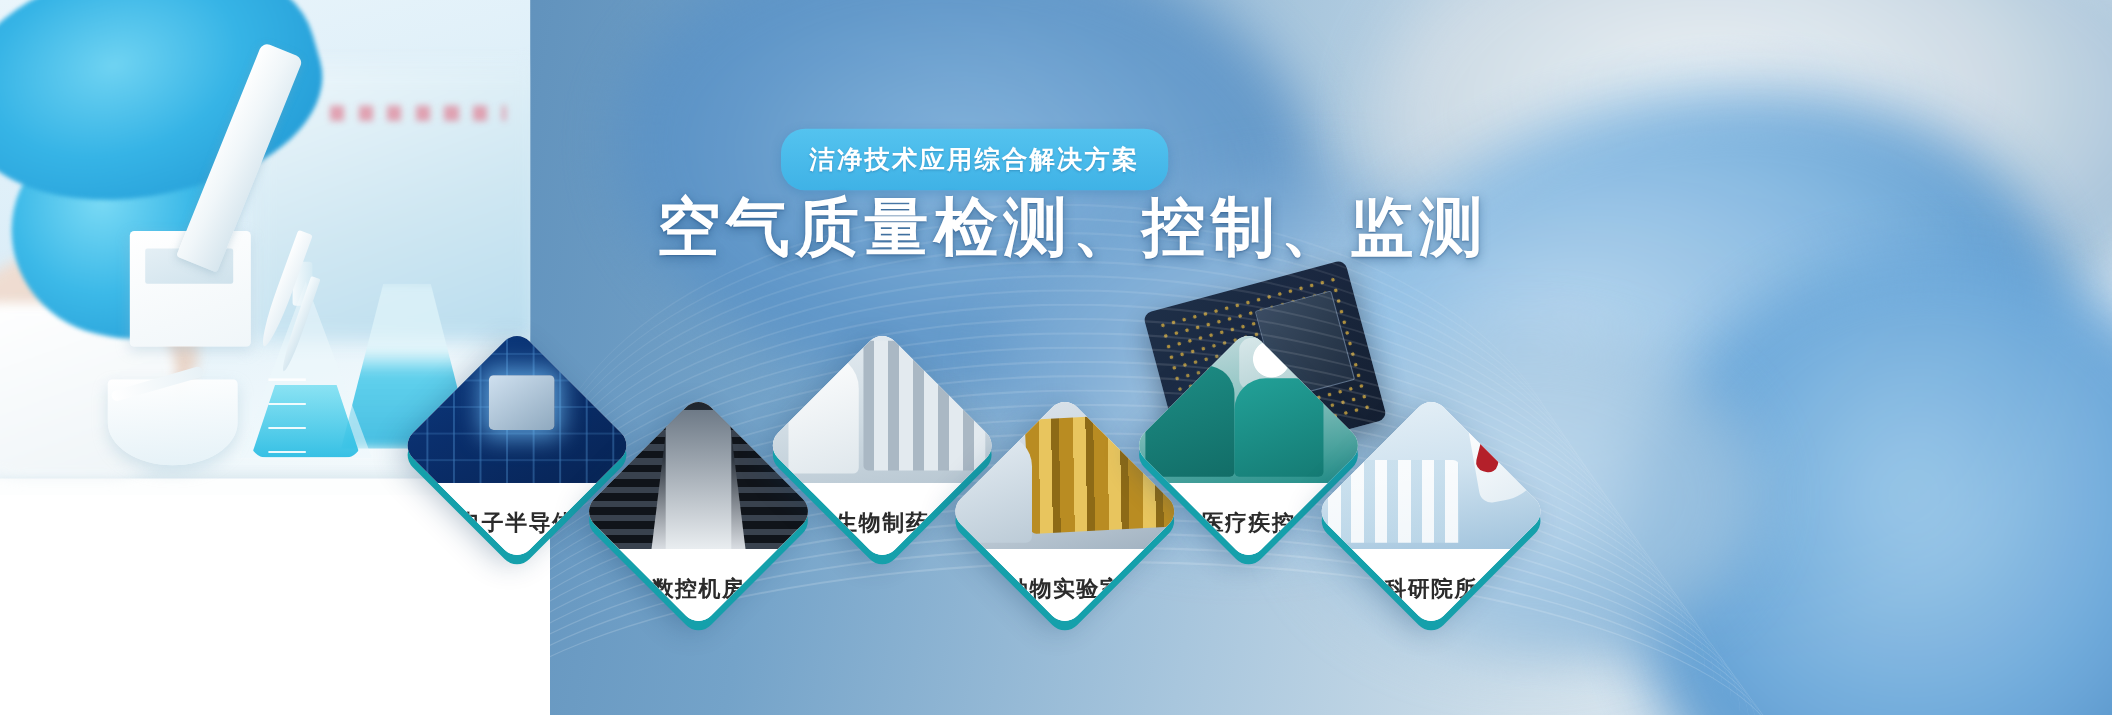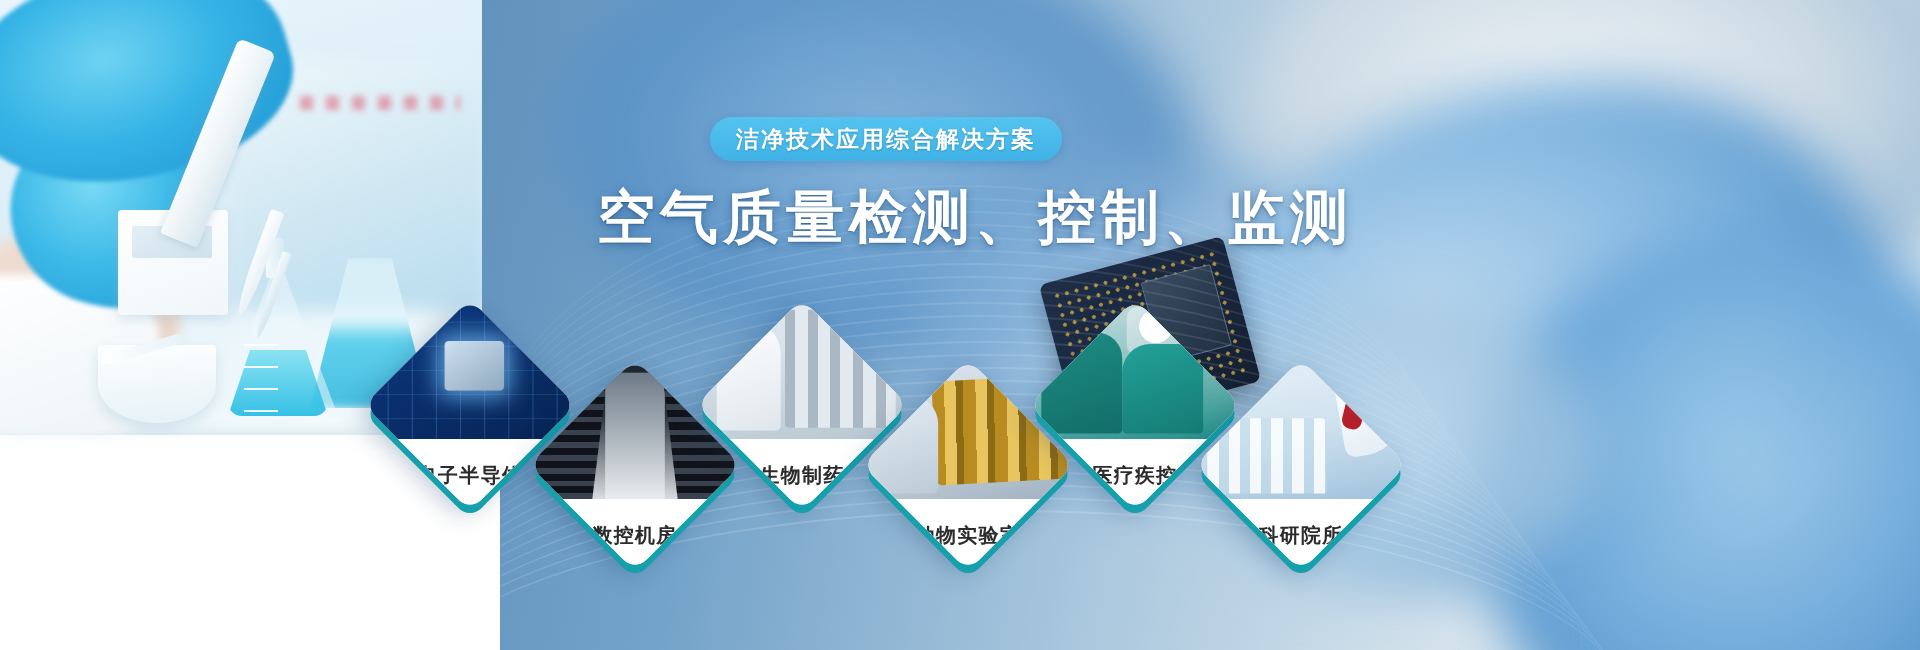--- a/index.html
+++ b/index.html
@@ -94,28 +94,28 @@
     background:repeating-linear-gradient(180deg,rgba(255,255,255,.9) 0 2px,transparent 2px 22px);}
 
   
   .photo-edge{position:absolute;left:440px;top:0;width:44px;height:650px;
     background:linear-gradient(90deg,rgba(255,255,255,0),rgba(90,140,185,.0));}
 
   
   .wedge{position:absolute;left:0;bottom:0;width:500px;height:200px;background:#ffffff;}
 
   
-  .badge{position:absolute;left:710px;top:117px;height:44px;padding:0 26px;
+  .badge{position:absolute;left:710px;top:117px;height:56px;padding:0 26px;
     display:flex;align-items:center;justify-content:center;
     border-radius:22px;background:linear-gradient(180deg,#54c3ef,#3fb2e6);
     color:#ffffff;font-size:23px;font-weight:bold;letter-spacing:2px;
     text-shadow:0 1px 2px rgba(20,80,130,.35);
     box-shadow:0 3px 10px rgba(30,110,170,.3);white-space:nowrap;}
 
-  .headline{position:absolute;left:575px;top:170px;width:800px;text-align:center;margin-top:10px;}
+  .headline{position:absolute;left:575px;top:170px;width:800px;text-align:center;}
   .hl-line{color:#ffffff;font-size:58px;font-weight:bold;line-height:1.28;
     letter-spacing:5px;white-space:nowrap;
     text-shadow:0 3px 10px rgba(25,70,120,.45),0 1px 2px rgba(25,70,120,.5);}
 
   
   .cards{position:absolute;left:0;top:0;width:1920px;height:650px;}
   .card{position:absolute;width:150px;height:150px;transform:rotate(45deg);
     border-radius:16px;background:#ffffff;
     box-shadow:6px 6px 0 0 #15a0ab, 0 10px 26px rgba(20,60,100,.3);
     overflow:hidden;}

